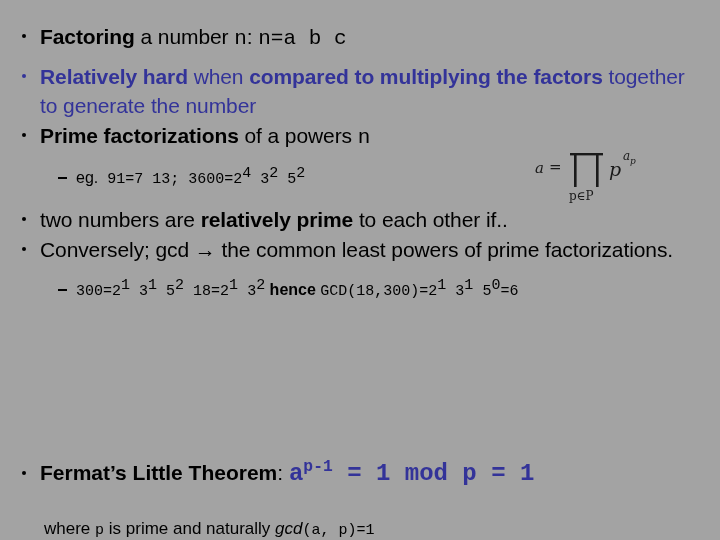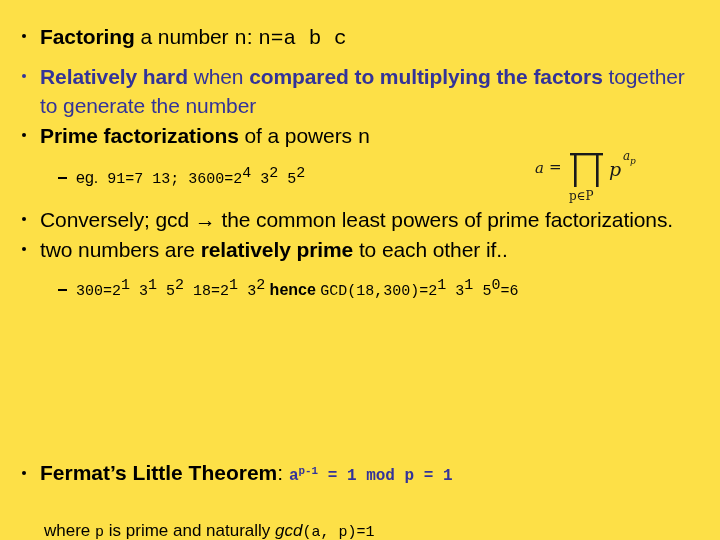--- a/index.html
+++ b/index.html
@@ -13,21 +13,21 @@
     overflow: hidden;
     font-family: "Liberation Sans", sans-serif;
     color: #000000;
     -webkit-font-smoothing: antialiased;
   }
 
   .slide {
     position: relative;
     width: 720px;
     height: 540px;
-    background: #fde047;
+    background: #a3a3a3;
     box-sizing: border-box;
   }
 
   
   .bullets {
     position: absolute;
     left: 14px;
     top: 22px;
     width: 692px;
   }
@@ -115,21 +115,21 @@
     top: 12px;
     width: 4px;
     height: 4px;
     border-radius: 50%;
     background: #000000;
   }
   .fermat-formula {
     color: #333399;
     font-weight: bold;
     font-family: "Liberation Mono", "DejaVu Sans Mono", monospace;
-    font-size: 16px;
+    font-size: 24px;
   }
   .fermat-sub {
     padding-left: 30px;
     font-size: 17px;
     line-height: 34px;
     margin-top: 24px;
     color: #000000;
   }
 </style>
 </head>
@@ -155,25 +155,25 @@
 
     <div class="gap-md"></div>
 
     <p class="l2">
       <span class="dash"></span><span>eg.</span><span class="mono-sm"> 91=7 13; 3600=2</span><sup class="mono-sm">4</sup><span class="mono-sm"> 3</span><sup class="mono-sm">2</sup><span class="mono-sm"> 5</span><sup class="mono-sm">2</sup>
     </p>
 
     <div class="gap-md"></div>
 
     <p class="l1">
+      <span class="dot"></span><span>two numbers are </span><span class="b">relatively prime</span><span> to each other if..</span>
+    </p>
+
+    <p class="l1">
       <span class="dot"></span><span>Conversely; gcd </span><span>→</span><span> the common least powers of prime factorizations.</span>
-    </p>
-
-    <p class="l1">
-      <span class="dot"></span><span>two numbers are </span><span class="b">relatively prime</span><span> to each other if..</span>
     </p>
 
     <div class="gap-md"></div>
 
     <p class="l2">
       <span class="dash"></span><span class="mono-sm">300=2</span><sup class="mono-sm">1</sup><span class="mono-sm"> 3</span><sup class="mono-sm">1</sup><span class="mono-sm"> 5</span><sup class="mono-sm">2</sup><span class="mono-sm"> 18=2</span><sup class="mono-sm">1</sup><span class="mono-sm"> 3</span><sup class="mono-sm">2</sup><span class="b"> hence </span><span class="mono-sm">GCD(18,300)=2</span><sup class="mono-sm">1</sup><span class="mono-sm"> 3</span><sup class="mono-sm">1</sup><span class="mono-sm"> 5</span><sup class="mono-sm">0</sup><span class="mono-sm">=6</span>
     </p>
 
   </div>
 

